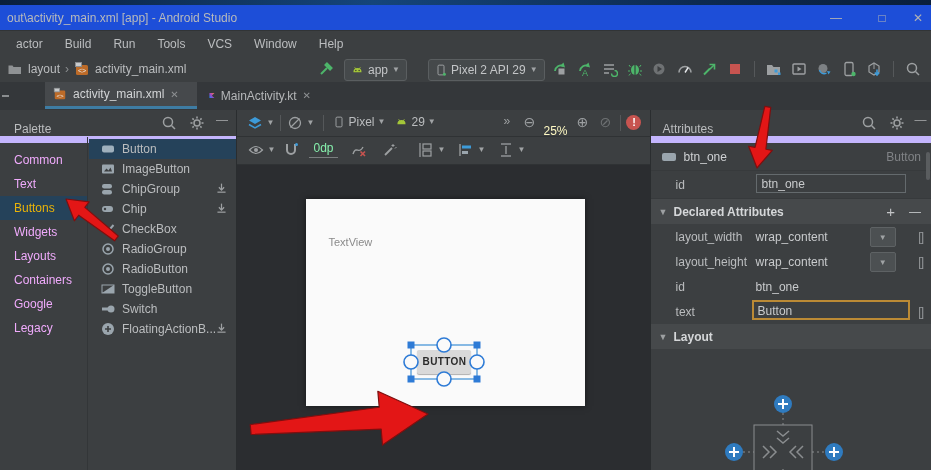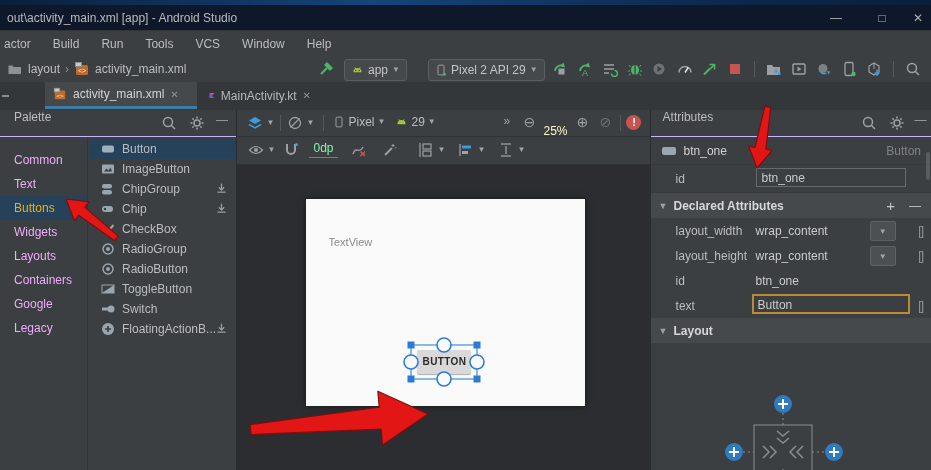--- a/index.html
+++ b/index.html
@@ -3,46 +3,46 @@
 <meta charset="utf-8">
 <style>
   html,body{margin:0;padding:0}
   body{width:931px;height:470px;position:relative;overflow:hidden;background:#3c3f41;
        font-family:"Liberation Sans",sans-serif;font-size:12px;color:#bbbdbf;-webkit-font-smoothing:antialiased}
   .abs{position:absolute}
   svg{display:block}
   
   .win-strip{position:absolute;left:0;top:0;width:931px;height:5px;
     background:linear-gradient(90deg,#0a1f3c,#15457a 40%,#0d2a50 75%,#0a1f3c)}
-  .titlebar{position:absolute;left:0;top:5px;width:931px;height:26px;background:#0f172a;
+  .titlebar{position:absolute;left:0;top:5px;width:931px;height:26px;background:#1d4ed8;
     border-bottom:1px solid #313436;display:flex;align-items:center;padding-left:7px;box-sizing:border-box;color:#b8babc}
   .win-controls{position:absolute;right:0;top:0;height:26px;display:flex;align-items:center;color:#b0b2b4}
   .win-controls span{width:46px;text-align:center;font-size:12px;cursor:default}
   .win-controls .close{width:26px}
   .menubar{position:absolute;left:0;top:31px;width:931px;height:25px;background:#3c3f41;display:flex;align-items:center;color:#bbbdbf}
   .menubar span{padding:0 11px;cursor:default}
-  .menubar span:first-child{padding-left:4px}
+  .menubar span:first-child{padding-left:16px}
   
   .toolbar{position:absolute;left:0;top:56px;width:931px;height:26px;background:#3c3f41;border-bottom:1px solid #2f3234}
   .crumbs{position:absolute;left:7px;top:0;height:26px;display:flex;align-items:center;gap:5px}
   .tbtn{display:inline-flex;align-items:center;gap:4px;height:20px;padding:0 6px;border:1px solid #5a5e60;
         border-radius:3px;background:#45494b;color:#c3c5c7}
   .caret{font-size:8px;color:#a0a3a5;line-height:1}
   .icorow{position:absolute;left:552px;top:0;height:26px;display:flex;align-items:center;gap:9px}
   .tsep{width:1px;height:16px;background:#55585a;margin:0 2px}
   .ic{width:16px;height:16px;display:inline-block}
   
   .tabbar{position:absolute;left:0;top:82px;width:931px;height:28px;background:#34373a;border-bottom:1px solid #2c2f31}
   .tab{position:absolute;top:0;height:27px;display:flex;align-items:center;gap:6px;padding:0 8px;box-sizing:border-box}
   .tab1{left:45px;width:152px;background:#46494c;border-bottom:3px solid #3e7ca3;color:#d2d4d6}
   .tab2{left:201px;width:118px;color:#b5b7b9}
   .tclose{color:#8e9193;font-size:10px}
   
   .main{position:absolute;left:0;top:110px;width:931px;height:360px;display:flex}
-  .panelhdr{height:26px;border-bottom:1px solid #c4b5fd;display:flex;align-items:flex-start;position:relative}
+  .panelhdr{height:26px;border-bottom:7px solid #c4b5fd;display:flex;align-items:flex-end;position:relative}
   .hico{position:absolute;top:5px}
   
   .palette{width:237px;background:#3c3f41;border-right:1px solid #2a2d2f;position:relative}
   .pcats{position:absolute;left:0;top:27px;width:88px;bottom:0;border-right:1px solid #333638;padding-top:11px;box-sizing:border-box}
   .pcat{height:24px;line-height:24px;padding-left:14px;color:#f0abfc;cursor:default}
   .pcat.sel{background:#25425a;color:#eab308}
   .pitems{position:absolute;left:89px;top:27px;right:0;bottom:0;padding-top:2px}
   .pitem{height:20px;display:flex;align-items:center;gap:7px;padding-left:12px;position:relative;cursor:default}
   .pitem.sel{background:#25425a}
   .pdl{position:absolute;right:8px;top:3px}

